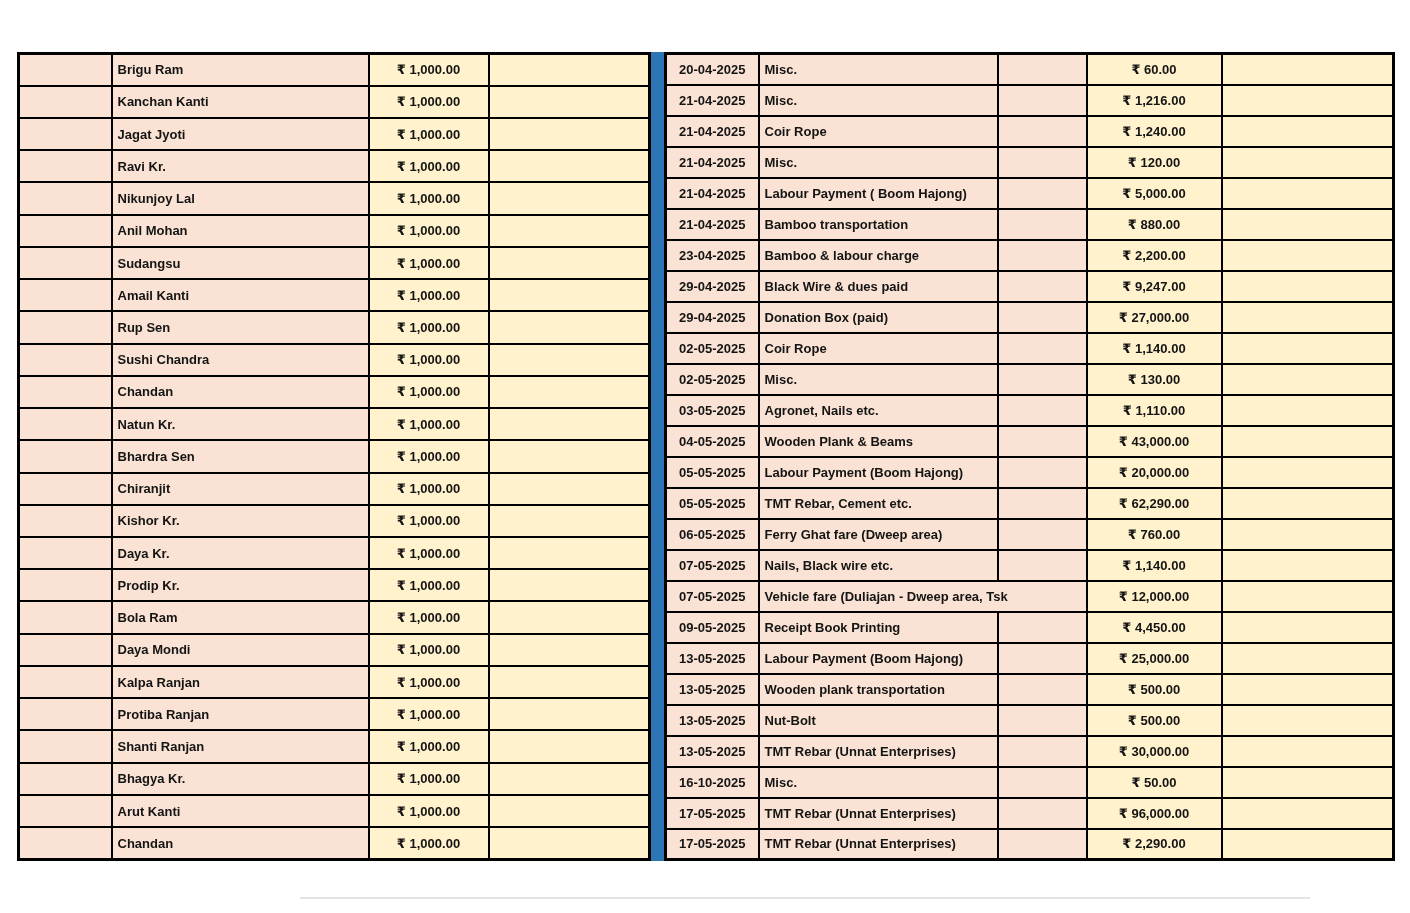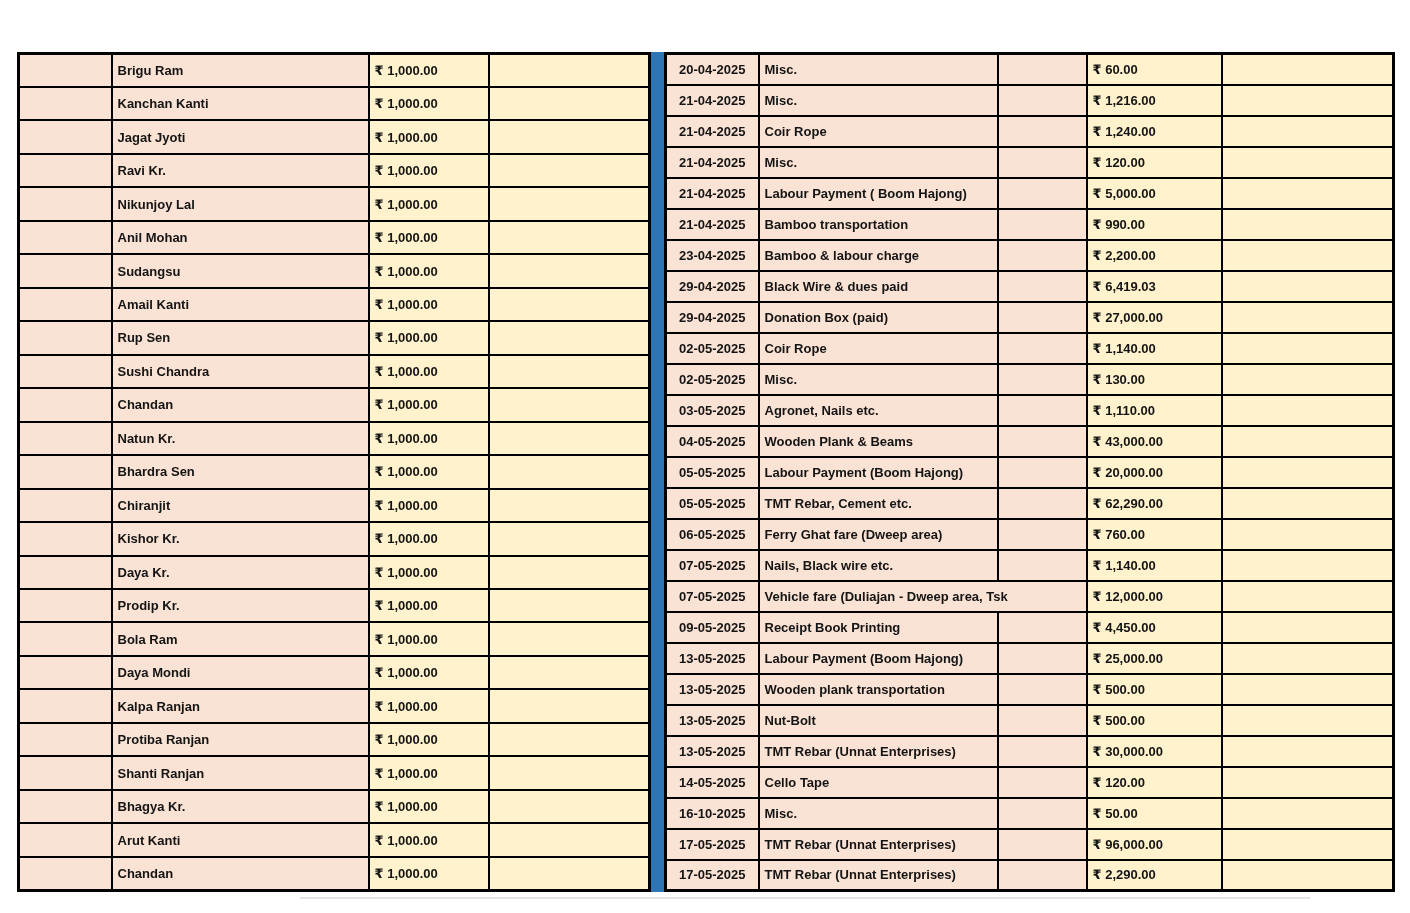--- a/index.html
+++ b/index.html
@@ -30,21 +30,21 @@
     color:#141414;
     padding:0 5px;
     overflow:hidden;
     white-space:nowrap;
     vertical-align:middle;
   }
   .peach  { background:#FAE3D4; }
   .yellow { background:#FFF2CC; }
   .name-cell  { text-align:left;  padding-left:5px; }
   .desc-cell  { text-align:left;  padding-left:5px; }
-  .amt-cell   { text-align:left; padding-right:6px; }
+  .amt-cell   { text-align:center; padding-right:6px; }
   .date-cell  { text-align:center; padding:0 2px; }
   .divider {
     width:13px;
     background:#2E75B6;
     flex:0 0 13px;
   }
   .faint-line {
     position:absolute;
     left:300px;
     top:897px;
@@ -262,35 +262,35 @@
           <td class="peach date-cell">21-04-2025</td>
           <td class="peach desc-cell">Labour Payment ( Boom Hajong)</td>
           <td class="peach"></td>
           <td class="yellow amt-cell">₹ 5,000.00</td>
           <td class="yellow"></td>
         </tr>
         <tr>
           <td class="peach date-cell">21-04-2025</td>
           <td class="peach desc-cell">Bamboo transportation</td>
           <td class="peach"></td>
-          <td class="yellow amt-cell">₹ 990.00</td>
+          <td class="yellow amt-cell">₹ 880.00</td>
           <td class="yellow"></td>
         </tr>
         <tr>
           <td class="peach date-cell">23-04-2025</td>
           <td class="peach desc-cell">Bamboo &amp; labour charge</td>
           <td class="peach"></td>
           <td class="yellow amt-cell">₹ 2,200.00</td>
           <td class="yellow"></td>
         </tr>
         <tr>
           <td class="peach date-cell">29-04-2025</td>
           <td class="peach desc-cell">Black Wire &amp; dues paid</td>
           <td class="peach"></td>
-          <td class="yellow amt-cell">₹ 6,419.03</td>
+          <td class="yellow amt-cell">₹ 9,247.00</td>
           <td class="yellow"></td>
         </tr>
         <tr>
           <td class="peach date-cell">29-04-2025</td>
           <td class="peach desc-cell">Donation Box (paid)</td>
           <td class="peach"></td>
           <td class="yellow amt-cell">₹ 27,000.00</td>
           <td class="yellow"></td>
         </tr>
         <tr>
@@ -384,27 +384,20 @@
           <td class="yellow"></td>
         </tr>
         <tr>
           <td class="peach date-cell">13-05-2025</td>
           <td class="peach desc-cell">TMT Rebar (Unnat Enterprises)</td>
           <td class="peach"></td>
           <td class="yellow amt-cell">₹ 30,000.00</td>
           <td class="yellow"></td>
         </tr>
         <tr>
-          <td class="peach date-cell">14-05-2025</td>
-          <td class="peach desc-cell">Cello Tape</td>
-          <td class="peach"></td>
-          <td class="yellow amt-cell">₹ 120.00</td>
-          <td class="yellow"></td>
-        </tr>
-        <tr>
           <td class="peach date-cell">16-10-2025</td>
           <td class="peach desc-cell">Misc.</td>
           <td class="peach"></td>
           <td class="yellow amt-cell">₹ 50.00</td>
           <td class="yellow"></td>
         </tr>
         <tr>
           <td class="peach date-cell">17-05-2025</td>
           <td class="peach desc-cell">TMT Rebar (Unnat Enterprises)</td>
           <td class="peach"></td>

